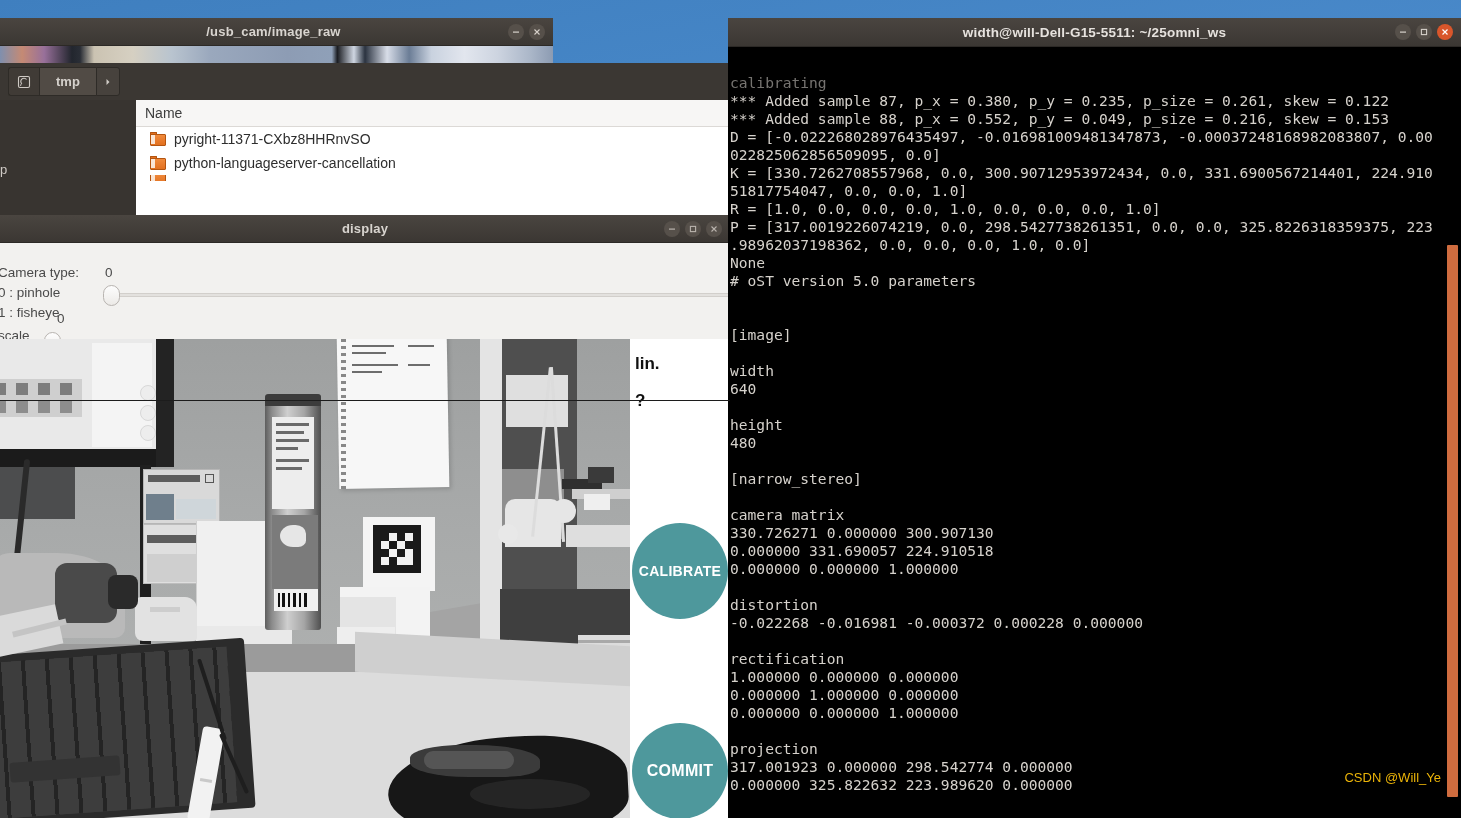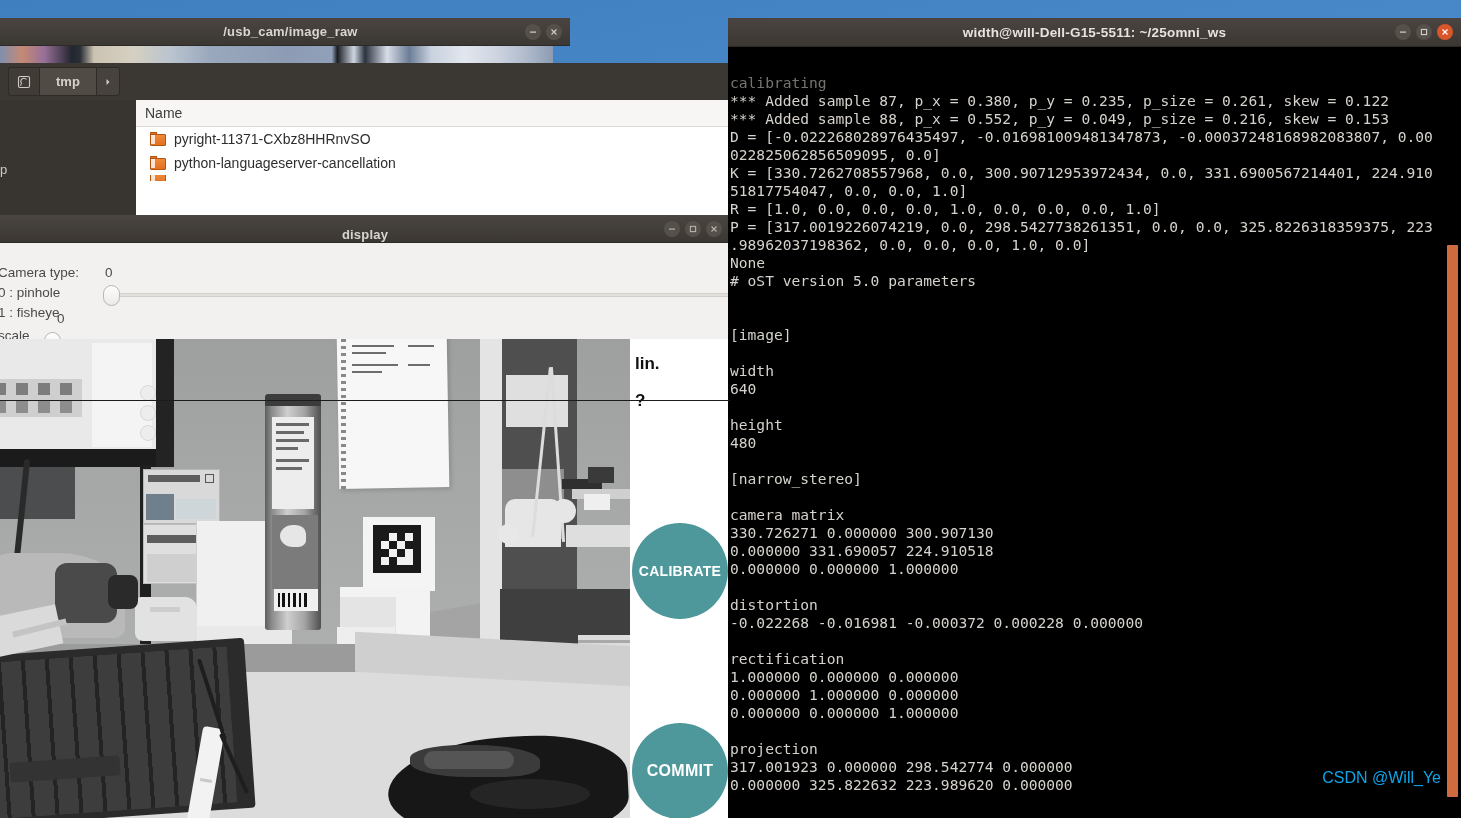--- a/index.html
+++ b/index.html
@@ -17,21 +17,21 @@
     position:relative;border-bottom:1px solid #2c2926;}
   .titlebar .tt{font-weight:600;letter-spacing:.2px;}
   .wbtns{position:absolute;right:8px;top:50%;transform:translateY(-50%);display:flex;gap:5px;}
   .wb{width:16px;height:16px;border-radius:50%;background:#56504a;
       display:flex;align-items:center;justify-content:center;color:#cfc9c3;font-size:10px;line-height:1;}
   .wb.close{background:#d9562b;color:#fff;}
   .wb svg{display:block;}
 
   
   #imgraw{left:0;top:18px;width:553px;height:auto;}
-  #imgraw .titlebar{width:553px;padding-left:17px;}
+  #imgraw .titlebar{width:553px;}
   #imgraw .tt{margin-left:-6px;}
   #rawstrip{width:553px;height:18px;
     background:
       linear-gradient(90deg,
         #7f8fae 0%, #c58a74 4%, #98709a 8%, #22262e 13%, #2a2e36 14.5%,
         #cbc3b2 17%, #d6d0c2 24%, #b9c4cf 31%, #9aa8bd 38%,
         #8d9cb4 52%, #8fa0b8 60%, #1b1d22 61%, #cfd6e2 64%,
         #2b3340 66%, #d8dde8 70%, #6b7d96 74%, #c9d2df 78%,
         #e2e6ee 84%, #cdd4e0 90%, #aab6c8 96%, #8c9bb2 100%);}
 
@@ -55,21 +55,21 @@
     font-size:14px;color:#2e2e2e;}
   .ficon{width:16px;height:14px;flex:0 0 16px;position:relative;}
   .ficon .b{position:absolute;left:0;top:2px;width:16px;height:12px;border-radius:1px;
     background:linear-gradient(180deg,#f08a3c 0%,#e2701f 100%);border:1px solid #b4540f;box-sizing:border-box;}
   .ficon .t{position:absolute;left:0;top:0px;width:7px;height:3px;border-radius:1px 1px 0 0;
     background:#e2701f;border:1px solid #b4540f;border-bottom:none;box-sizing:border-box;}
   .ficon .s{position:absolute;left:1px;top:3px;width:4px;height:9px;background:#fbf7f2;opacity:.85;}
 
   
   #disp{left:0;top:215px;width:730px;height:603px;background:#f1f0ee;}
-  #disp .titlebar{width:730px;align-items:flex-end;}
+  #disp .titlebar{width:730px;}
   #ctrls{height:102px;background:#f2f1ef;position:relative;overflow:hidden;}
   .ctext{position:absolute;color:#4a4a4a;font-size:13.5px;white-space:nowrap;}
   .slider{position:absolute;height:4px;background:#e3e1de;border:1px solid #d2cfcb;
     border-radius:2px;box-sizing:border-box;}
   .knob{position:absolute;width:17px;height:21px;border-radius:9px;
     background:linear-gradient(180deg,#fdfdfd,#eceae7);border:1px solid #b8b4b0;box-sizing:border-box;}
 
   
   #cam{position:absolute;left:0;top:339px;width:630px;height:479px;overflow:hidden;
     background:#9b9b9b;}
@@ -93,21 +93,21 @@
   #tablabel{position:absolute;left:0;right:0;text-align:center;color:#fff;font-size:12.5px;
     font-family:"DejaVu Sans Mono",monospace;font-weight:600;}
   #tabsep{width:2px;height:18px;background:#fff;margin-left:3px;}
   #tabsep2{width:2px;height:18px;background:#fff;margin-left:2px;}
   #termbody{position:relative;height:750px;background:#000;overflow:hidden;
     font-family:"DejaVu Sans Mono",monospace;font-size:14.6px;line-height:18px;
     color:#d6d2cc;padding:0 0 0 2px;white-space:pre;}
   #termbody .ln{height:18px;}
   #tscroll{position:absolute;right:3px;top:0;width:11px;height:750px;background:#000;}
   #tthumb{position:absolute;right:3px;width:11px;background:#cf6c3f;border-radius:1px;}
-  #watermark{position:absolute;right:20px;bottom:10px;color:#0ea5e9;font-size:16px;
+  #watermark{position:absolute;right:20px;bottom:10px;color:#eab308;font-size:13px;
     font-family:"Liberation Sans",sans-serif;}
 </style>
 </head>
 <body>
 
 <div id="desktop" class="abs"></div>
 
 <div id="imgraw" class="abs">
   <div class="titlebar">
     <span class="tt">/usb_cam/image_raw</span>

